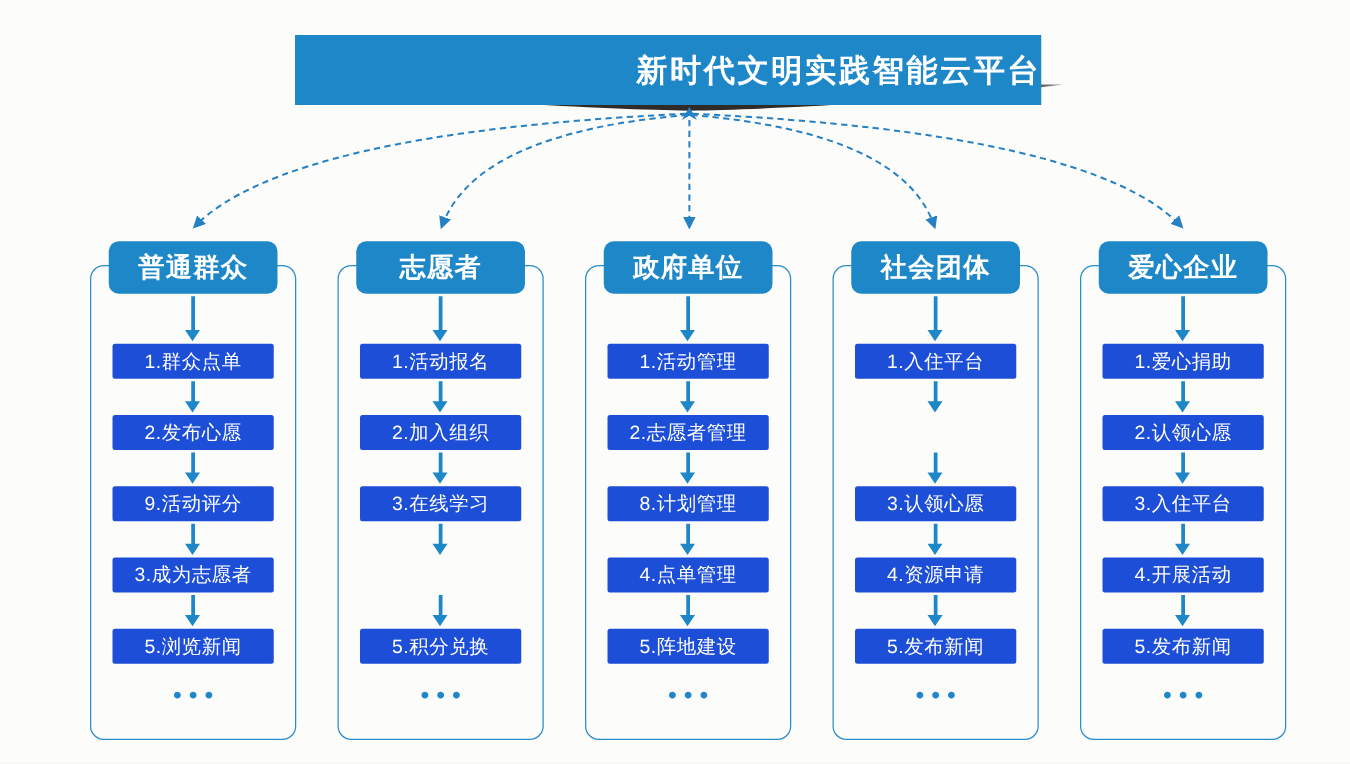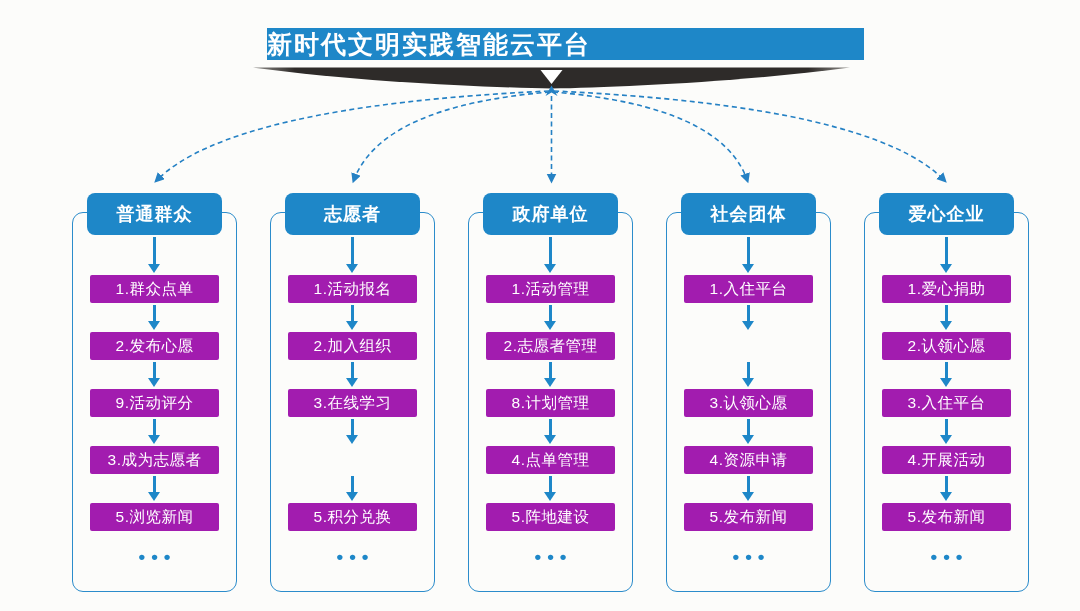--- a/index.html
+++ b/index.html
@@ -9,23 +9,23 @@
   }
   .stage{
     position:relative;
     width:1080px;height:611px;
     background:#fcfcfa;
     overflow:hidden;
     margin:0 auto;
   }
   
   .banner{
-    position:absolute;left:267px;top:28px;width:597px;height:32px;
+    position:absolute;left:236px;top:28px;width:597px;height:56px;
     background:#1e87c8;
-    display:flex;align-items:center;justify-content:flex-start;
+    display:flex;align-items:center;justify-content:flex-end;
     z-index:3;
   }
   .banner span{
     color:#ffffff;font-size:25px;font-weight:bold;letter-spacing:2px;
     white-space:nowrap;
   }
   
   .overlay{
     position:absolute;left:0;top:0;width:1080px;height:611px;
     z-index:1;pointer-events:none;
@@ -39,26 +39,26 @@
     border:1.6px solid #2b8ccb;border-radius:11px;
     box-sizing:border-box;background:transparent;
   }
   .col-header{
     position:absolute;left:15px;top:0;width:135px;height:42px;
     background:#1e87c8;border-radius:8px;
     display:flex;align-items:center;justify-content:center;
     z-index:2;
   }
   .col-header span{
-    color:#ffffff;font-size:18px;font-weight:bold;letter-spacing:1px;
+    color:#ffffff;font-size:21px;font-weight:bold;letter-spacing:1px;
     white-space:nowrap;
   }
   .step{
     position:absolute;left:18px;width:129px;height:28px;
-    background:#a21caf;border-radius:2px;
+    background:#1d4ed8;border-radius:2px;
     display:flex;align-items:center;justify-content:center;
     z-index:2;
   }
   .step span{
     color:#ffffff;font-size:15.5px;letter-spacing:0.5px;white-space:nowrap;
   }
   
   .varrow{
     position:absolute;left:50%;width:16px;margin-left:-8px;
   }

